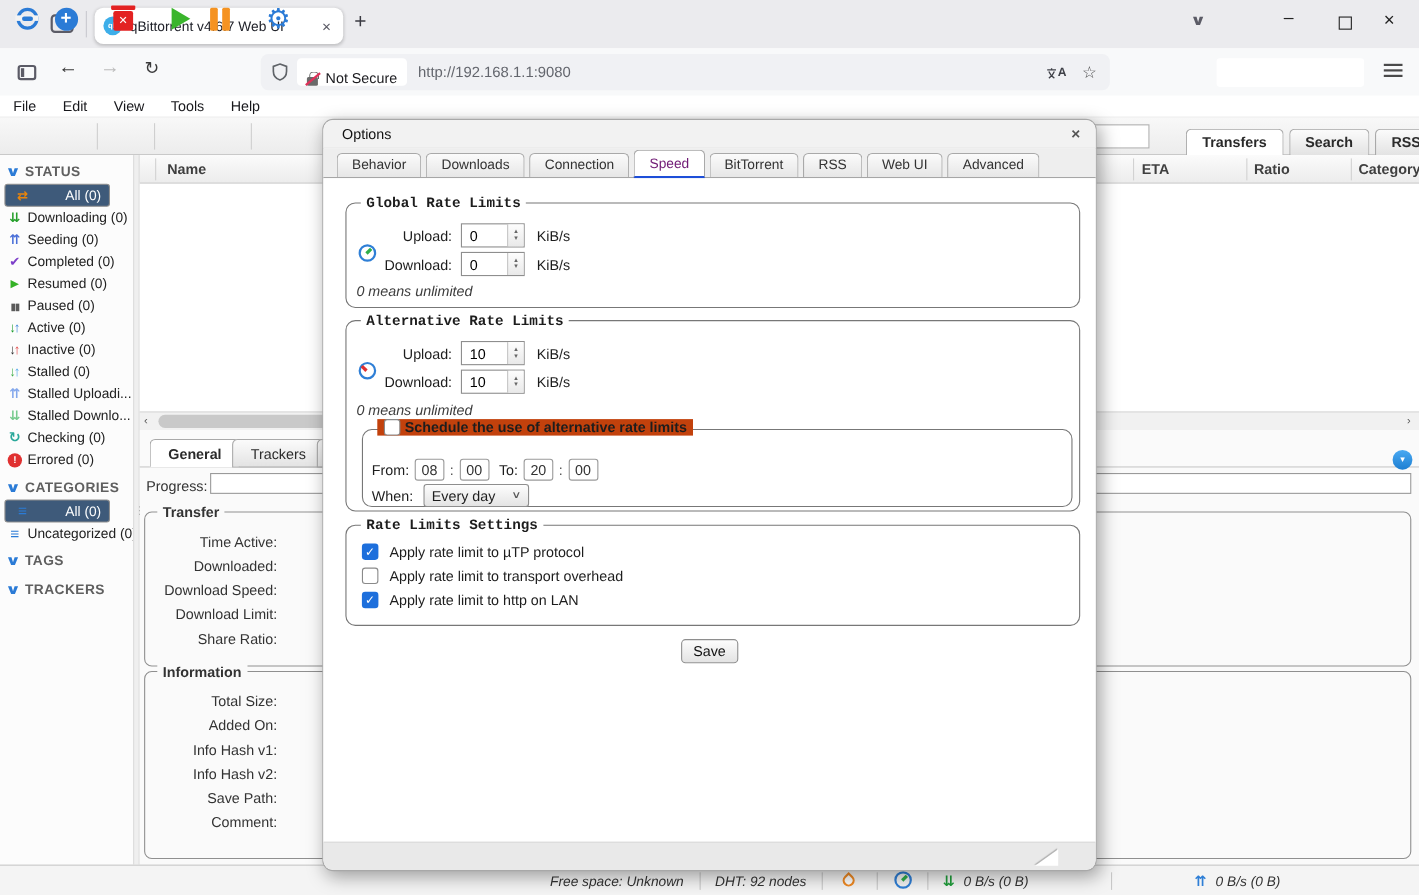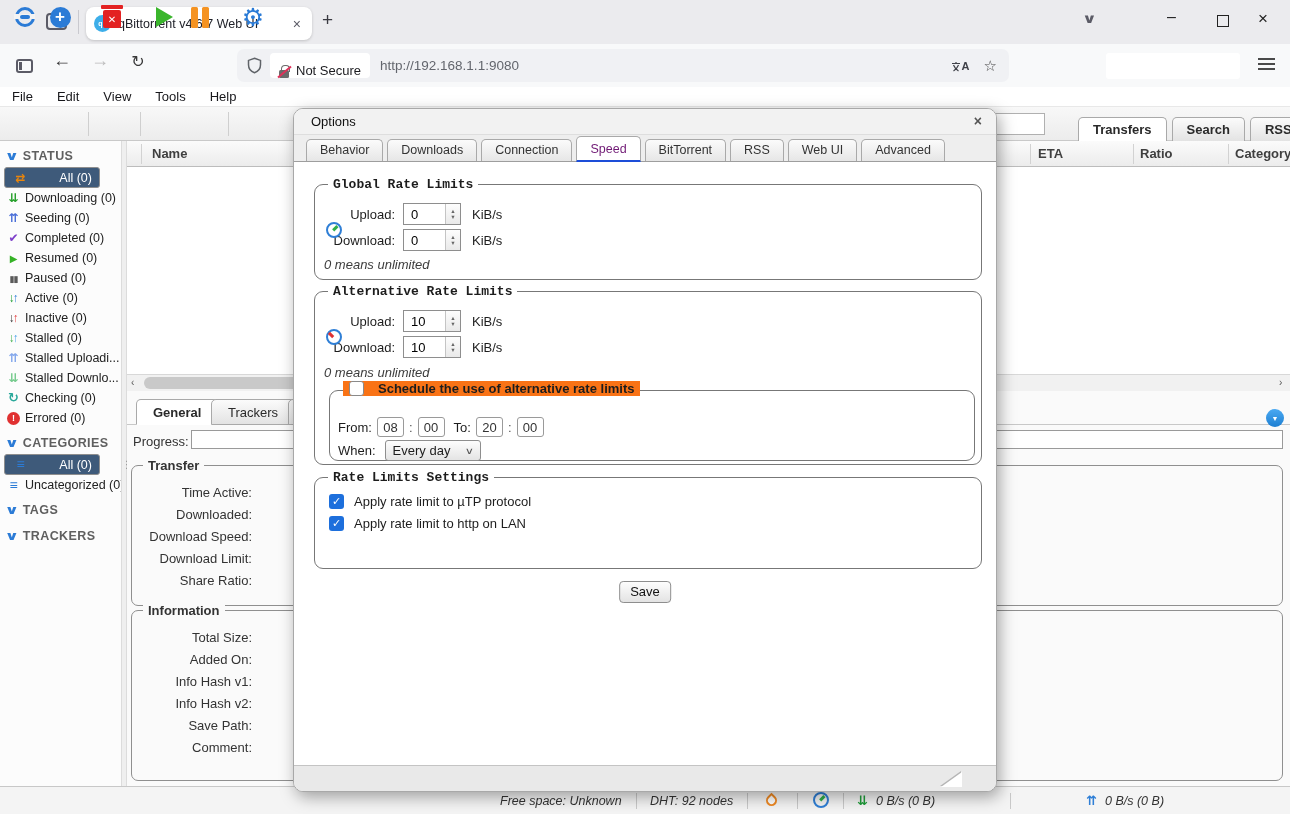--- a/index.html
+++ b/index.html
@@ -140,26 +140,26 @@
   .dlg-close { position:absolute; right:10px; top:4px; font-size:14px; font-weight:bold; color:#555; padding:0 4px; }
   .dlg-tabs { height:27px; background:#eee; border-bottom:1px solid #9e9e9e; display:flex; align-items:flex-end; padding-left:12px; gap:4px; }
   .dtab { height:22px; line-height:21px; padding:0 13px; border:1px solid #a9a9a9; border-bottom:none; border-radius:5px 5px 0 0; background:linear-gradient(#fbfbfb,#e6e6e6); font-size:12.5px; color:#333; }
   .dtab.active { height:26px; line-height:25px; background:#fff; margin-bottom:-1px; border-bottom:2px solid #1d4ed8; color:#701a75; z-index:11; }
   .dlg-content { position:relative; height:604px; background:#fff; }
   .dfs { position:absolute; border:1px solid #777; border-radius:9px; }
   .dfs > .lg { position:absolute; top:-8px; left:13px; padding:0 5px; font-weight:bold; font-size:13px; color:#1d1d1d; background:#fff;font-family:Liberation Mono, monospace; }
   .fs-global { left:20px; top:22px; width:668px; height:96px; }
   .fs-alt { left:20px; top:129px; width:668px; height:174px; }
   .fs-sched { position:absolute; left:14px; top:98px; width:646px; height:71px; border:1px solid #777; border-radius:9px; }
-  .fs-sched > .lg2 { position:absolute; top:-10px; left:13px; padding:0 6px; background:#f97316; display:flex; align-items:flex-end; gap:14px; }
+  .fs-sched > .lg2 { position:absolute; top:-10px; left:13px; padding:0 6px; background:#c2410c; display:flex; align-items:flex-end; gap:4px; }
   .fs-sched .lg2 .txt { font-weight:bold; font-size:13px; color:#1d1d1d; }
   .fs-settings { left:20px; top:315px; width:668px; height:92px; }
   .speedo-global { position:absolute; left:11px; top:37px; }
   .rrows { padding-top:16px; }
-  .rrow { display:flex; align-items:center; height:26px; margin-left:18px; }
+  .rrow { display:flex; align-items:center; height:26px; margin-left:34px; }
   .rlab { width:62px; text-align:right; margin-right:8px; font-size:13px; color:#1d1d1d; }
   .num { position:relative; width:58px; height:22px; border:1px solid #8e8e8e; background:#fff; }
   .num .val { position:absolute; left:7px; top:3px; font-size:13px; color:#000; }
   .num .spin { position:absolute; right:0; top:0; width:15px; height:100%; border-left:1px solid #c4c4c4; background:linear-gradient(#fdfdfd,#e9e9e9); display:flex; flex-direction:column; align-items:center; justify-content:center; gap:1px; }
   .num .spin i { font-style:normal; font-size:5.5px; color:#666; line-height:5px; }
   .unit { margin-left:11px; font-size:13px; color:#1d1d1d; }
   .note { position:absolute; left:9px; bottom:7px; font-style:italic; font-size:13px; color:#3c3c3c; }
   .cb { width:15px; height:15px; border-radius:3px; flex:0 0 auto; }
   .cb.off { background:#fff; border:1px solid #8a8a8a; }
   .cb.on { background:#1d6fdc; display:flex; align-items:center; justify-content:center; }
@@ -513,20 +513,24 @@
       </div>
 
       <div class="dfs fs-settings">
         <span class="lg">Rate Limits Settings</span>
         <div class="setrows">
           <div class="setrow">
             <span class="cb on"></span>
             <span class="slbl">Apply rate limit to µTP protocol</span>
           </div>
           <div class="setrow">
+            <span class="cb off"></span>
+            <span class="slbl">Apply rate limit to transport overhead</span>
+          </div>
+          <div class="setrow">
             <span class="cb on"></span>
             <span class="slbl">Apply rate limit to http on LAN</span>
           </div>
         </div>
       </div>
 
       <span class="save-btn">Save</span>
     </div>
     <div class="dlg-footer">
       <span class="resize-handle"></span>

